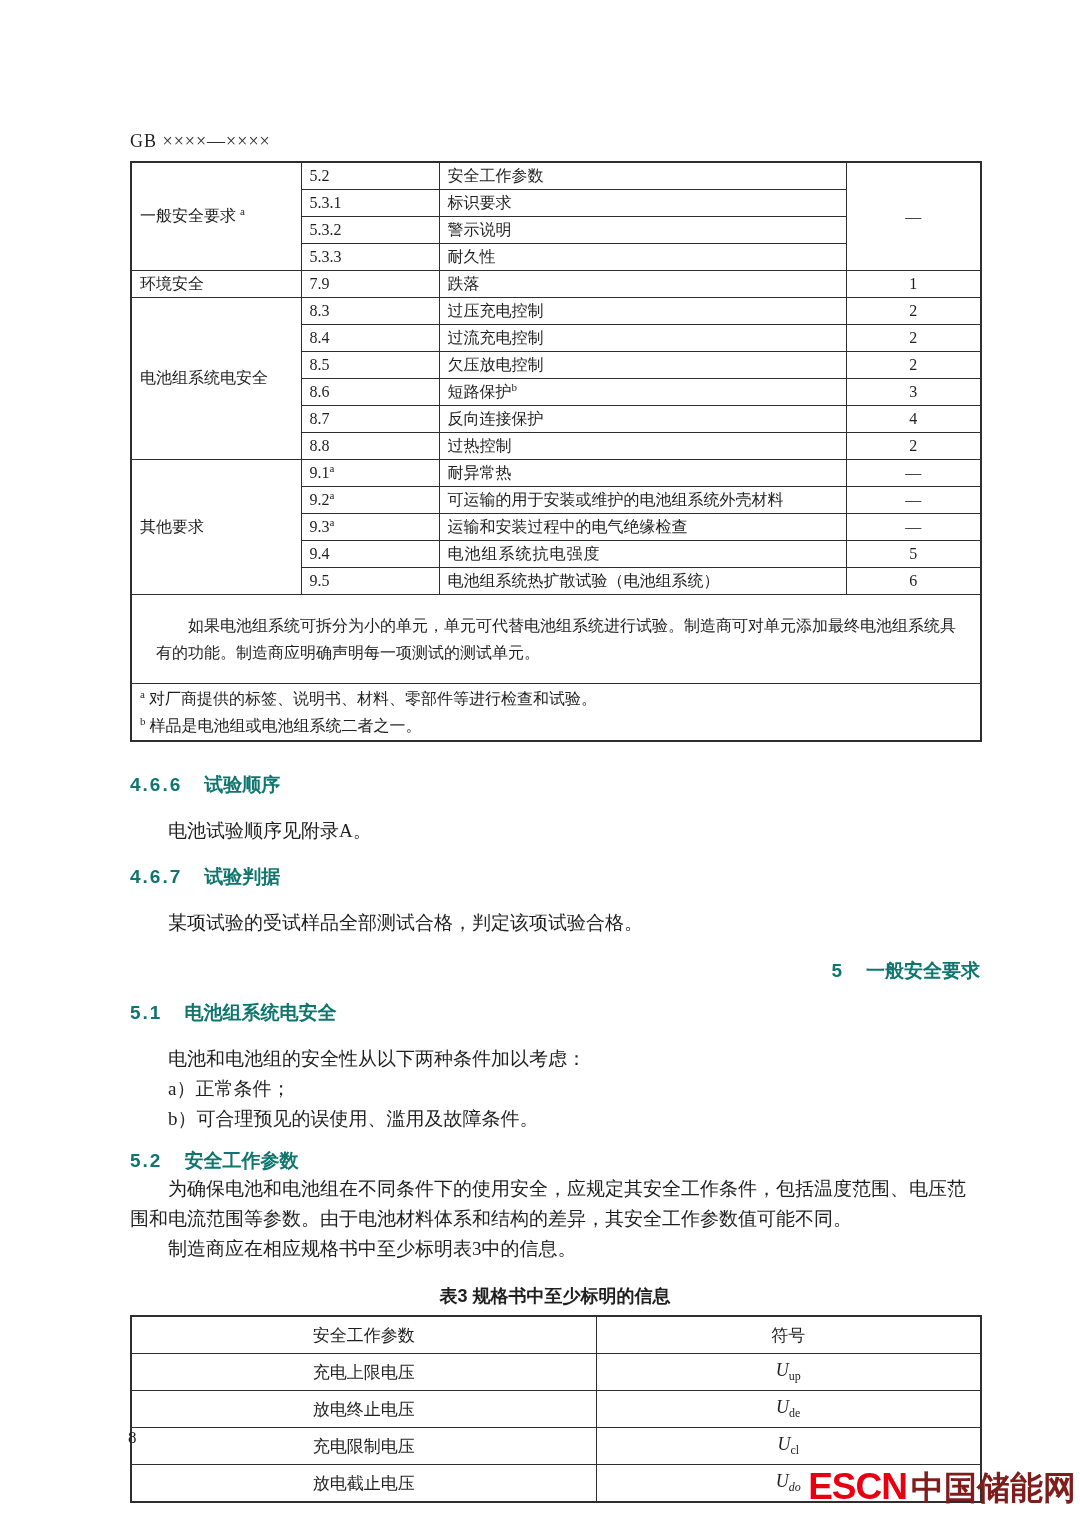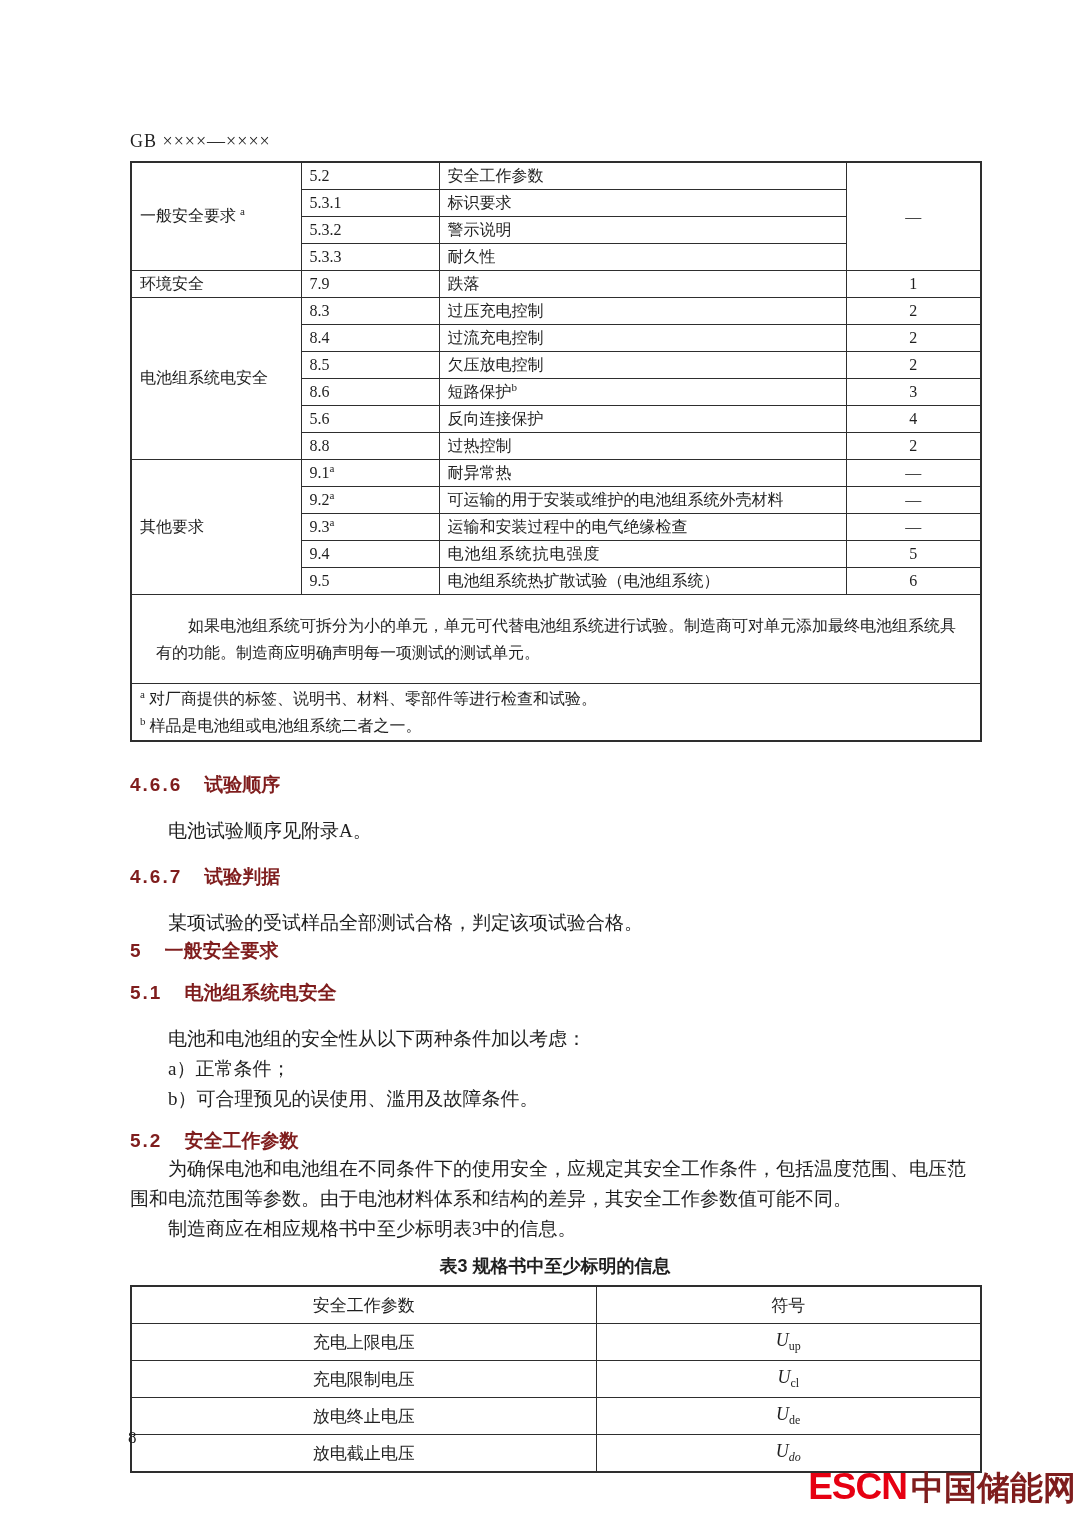--- a/index.html
+++ b/index.html
@@ -21,33 +21,33 @@
   td.clause-cell{padding-left:14px;}
   td.item-cell{padding-left:14px;}
   td.num-cell{text-align:center;}
   td.big-item{font-size:20px;letter-spacing:1px;}
   sup{font-size:11px;line-height:0;}
   td.note-cell{padding:8px 14px;line-height:27px;}
   td.note-cell p{margin:16px;text-indent:2em;font-size:16px;}
   td.fn-cell{padding:6px 14px 8px 40px;line-height:27px;}
   td.fn-cell div{font-size:16px;}
   
-  .h{font-family:"Liberation Sans","DejaVu Sans",sans-serif;font-weight:bold;font-size:19px;color:#7f1d1d;}
+  .h{font-family:"Liberation Sans","DejaVu Sans",sans-serif;font-weight:bold;font-size:19px;color:#0f766e;}
   .h .no{margin-right:22px;letter-spacing:2px;}
   .h466{margin-top:30px;}
   .h467{margin-top:18px;}
-  .h5{margin-top:0;}
+  .h5{margin-top:20px;text-align:right;}
   .h51{margin-top:16px;}
   .h52{margin-top:14px;}
   p.body{font-size:19px;line-height:30px;margin:0;text-indent:2em;}
   p.mt{margin-top:18px;}
   p.mt2{margin-top:0;}
   .listline{font-size:19px;line-height:30px;text-indent:2em;}
   
-  .t3caption{margin-top:10px;text-align:center;font-family:"Liberation Sans","DejaVu Sans",sans-serif;
+  .t3caption{margin-top:20px;text-align:center;font-family:"Liberation Sans","DejaVu Sans",sans-serif;
     font-weight:bold;font-size:18px;}
   table.t3{border-collapse:collapse;width:850px;margin-top:7px;table-layout:fixed;border:2px solid #2e2e2e;}
   table.t3 td{border:1px solid #2e2e2e;font-size:17px;height:34px;text-align:center;vertical-align:middle;}
   .t3c1{width:465px;}
   .t3c2{width:385px;}
   .sym i{font-family:"Liberation Serif","DejaVu Serif",serif;font-size:18px;}
   .sym sub{font-size:12px;font-style:normal;}
   .sym sub.it{font-style:italic;}
   
   .pageno{position:absolute;left:128px;top:1428px;font-size:17px;}
@@ -110,21 +110,21 @@
         <td class="clause-cell">8.5</td>
         <td class="item-cell">欠压放电控制</td>
         <td class="num-cell">2</td>
       </tr>
       <tr>
         <td class="clause-cell">8.6</td>
         <td class="item-cell"><span>短路保护</span><sup>b</sup></td>
         <td class="num-cell">3</td>
       </tr>
       <tr>
-        <td class="clause-cell">5.6</td>
+        <td class="clause-cell">8.7</td>
         <td class="item-cell">反向连接保护</td>
         <td class="num-cell">4</td>
       </tr>
       <tr>
         <td class="clause-cell">8.8</td>
         <td class="item-cell">过热控制</td>
         <td class="num-cell">2</td>
       </tr>
       <tr>
         <td class="group-cell" rowspan="5">其他要求</td>
@@ -193,26 +193,26 @@
     <tbody>
       <tr>
         <td>安全工作参数</td>
         <td>符号</td>
       </tr>
       <tr>
         <td>充电上限电压</td>
         <td class="sym"><i>U</i><sub>up</sub></td>
       </tr>
       <tr>
+        <td>放电终止电压</td>
+        <td class="sym"><i>U</i><sub>de</sub></td>
+      </tr>
+      <tr>
         <td>充电限制电压</td>
         <td class="sym"><i>U</i><sub>cl</sub></td>
-      </tr>
-      <tr>
-        <td>放电终止电压</td>
-        <td class="sym"><i>U</i><sub>de</sub></td>
       </tr>
       <tr>
         <td>放电截止电压</td>
         <td class="sym"><i>U</i><sub class="it">do</sub></td>
       </tr>
     </tbody>
   </table>
 
 </div>
 

